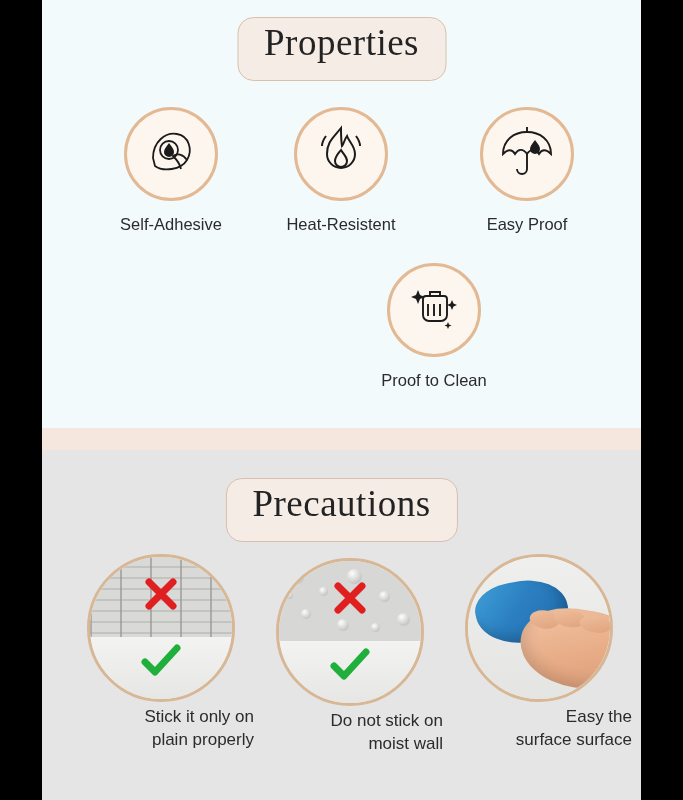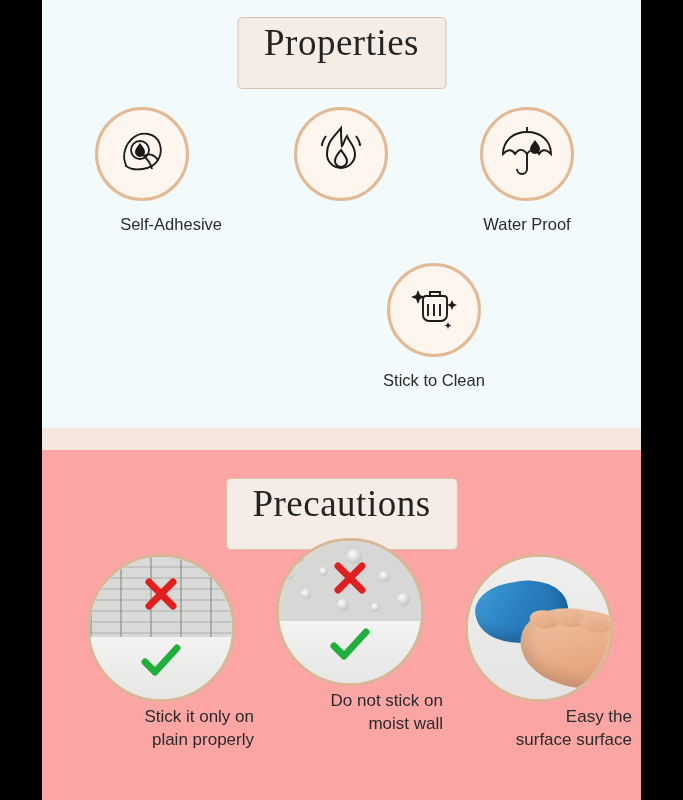--- a/index.html
+++ b/index.html
@@ -44,32 +44,32 @@
     width: 599px;
     height: 22px;
     background: #f5e6de;
   }
   .sec-precautions {
     position: absolute;
     left: 0;
     top: 450px;
     width: 599px;
     height: 350px;
-    background: #fca5a5;
+    background: #e5e5e5;
   }
 
   
   .heading {
     position: absolute;
     left: 50%;
     transform: translateX(-50%);
     background: #f6ece6;
     border: 1.5px solid #d9bfae;
-    border-radius: 5px;
-    padding: 5px 26px 24px 26px;
+    border-radius: 16px;
+    padding: 5px 26px 16px 26px;
     box-sizing: border-box;
   }
   .heading span {
     font-family: "Liberation Serif", serif;
     font-size: 37px;
     color: #232323;
     letter-spacing: 0.5px;
     line-height: 1.1;
     display: block;
   }
@@ -96,21 +96,21 @@
   }
   .item .label {
     margin-top: 13px;
     font-size: 16.5px;
     color: #2b2b2b;
     line-height: 1.25;
     font-family: "Liberation Sans", sans-serif;
   }
 
   
-  #item-self-adhesive { left: 20px;  top: 107px; text-align: right; }
+  #item-self-adhesive { left: 49px;  top: 107px; }
   #item-heat-resistent { left: 219px; top: 107px; }
   #item-water-proof   { left: 405px; top: 107px; }
   #item-anti-oil      { left: 126px; top: 263px; }
   #item-easy-to-clean { left: 312px; top: 263px; }
 
   
   .p-item {
     position: absolute;
     width: 186px;
     text-align: center;
@@ -127,21 +127,21 @@
     background: #ededed;
   }
   .p-item .label {
     margin-top: 4px;
     font-size: 17px;
     color: #2b2b2b;
     line-height: 1.35;
     text-align: right;
   }
   #p-item-plain  { left: 26px;  top: 104px; }
-  #p-item-moist  { left: 215px; top: 88px; }
+  #p-item-moist  { left: 215px; top: 108px; }
   #p-item-clean  { left: 404px; top: 104px; }
 
   
   .brick-top {
     position: absolute;
     left: 0; top: 0;
     width: 100%; height: 56%;
     background:
       repeating-linear-gradient(to bottom, #d9d9d7 0 9px, #c3c3c0 9px 11px),
       #dcdcda;
@@ -245,51 +245,52 @@
         <div class="circle">
           <span>
             <svg width="52" height="56" viewBox="0 0 52 56" fill="none" stroke="#1b1b1b" stroke-width="2">
               <path d="M26 4 C18 14 12 18 12 30 a14 14 0 0 0 28 0 c0 -8 -6 -12 -8 -18 -3 4 -3 8 -5 10 -1 -6 -1 -12 -1 -18 z"></path>
               <path d="M26 26 c-4 5 -6 7 -6 11 a6 6 0 0 0 12 0 c0 -4 -3 -6 -6 -11 z"></path>
               <path d="M41 12 c3 4 4 7 4 10"></path>
               <path d="M11 12 c-3 4 -4 7 -4 10"></path>
             </svg>
           </span>
         </div>
+        <div class="label">Heat-Resistent</div>
       </div>
 
       <div class="item" id="item-water-proof">
         <div class="circle">
           <span>
             <svg width="58" height="56" viewBox="0 0 58 56" fill="none" stroke="#1b1b1b" stroke-width="1.9">
               <path d="M5 30 C5 16 16 8 29 8 C42 8 53 16 53 30 C48 25 44 25 41 30 C38 25 33 24 29 30 C25 24 20 25 17 30 C14 25 10 25 5 30 Z"></path>
               <path d="M29 30 V45 a5 5 0 0 1 -10 0"></path>
               <path d="M29 8 V3"></path>
               <path d="M37 16 c3 4 5 6 5 9 a5 5 0 0 1 -10 0 c0 -3 2 -5 5 -9 z" fill="#1b1b1b" stroke="none"></path>
             </svg>
           </span>
         </div>
-        <div class="label">Water Proof</div>
+        <div class="label">Easy Proof</div>
       </div>
 
 
       <div class="item" id="item-easy-to-clean">
         <div class="circle">
           <span>
             <svg width="56" height="56" viewBox="0 0 56 56" fill="none" stroke="#1b1b1b" stroke-width="1.9">
               <path d="M20 16 h18 a3 3 0 0 1 3 3 v16 a6 6 0 0 1 -6 6 H23 a6 6 0 0 1 -6 -6 V19 a3 3 0 0 1 3 -3 z"></path>
               <path d="M24 16 v-4 h10 v4"></path>
               <path d="M22 24 v12 M28 24 v12 M34 24 v12"></path>
               <path d="M12 10 l2 5 5 2 -5 2 -2 5 -2 -5 -5 -2 5 -2 z" fill="#1b1b1b" stroke="none"></path>
               <path d="M46 20 l1.5 3.5 3.5 1.5 -3.5 1.5 -1.5 3.5 -1.5 -3.5 -3.5 -1.5 3.5 -1.5 z" fill="#1b1b1b" stroke="none"></path>
               <path d="M42 42 l1 2.5 2.5 1 -2.5 1 -1 2.5 -1 -2.5 -2.5 -1 2.5 -1 z" fill="#1b1b1b" stroke="none"></path>
             </svg>
           </span>
         </div>
-        <div class="label">Stick to Clean</div>
+        <div class="label">Proof to Clean</div>
       </div>
     </div>
 
     <div class="divider"></div>
 
     <div class="sec-precautions">
 
       <div class="heading" id="heading-precautions">
         <span>Precautions</span>
       </div>

